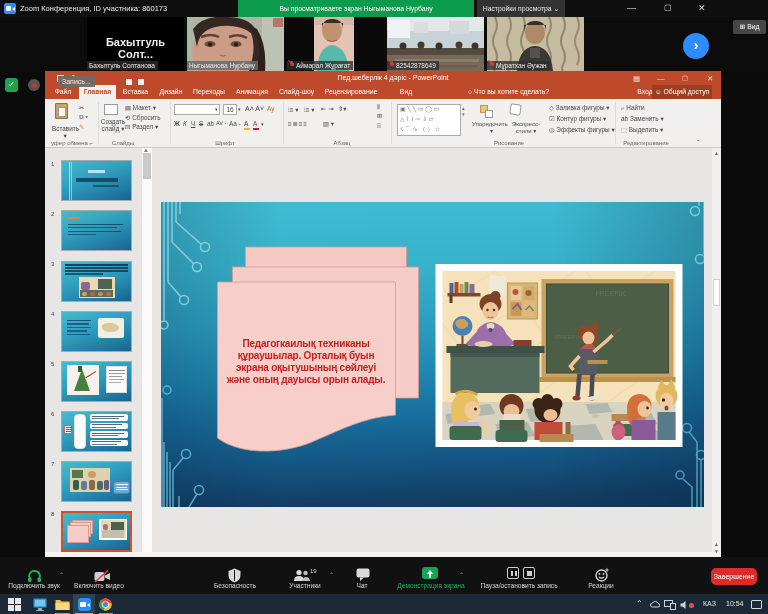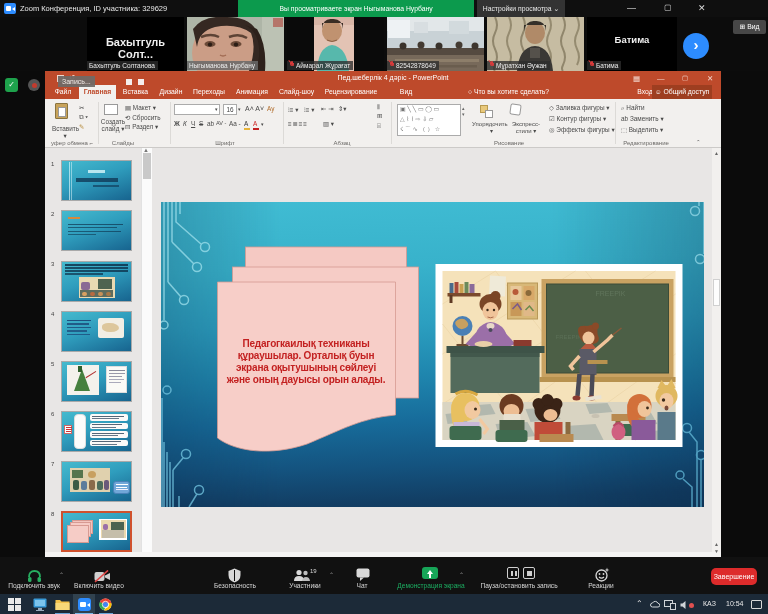--- a/index.html
+++ b/index.html
@@ -64,21 +64,21 @@
 #endbtn{left:711px;top:11px;width:46px;height:17px;background:#DD2B2B;border-radius:5px;color:#fff;font-size:7px;text-align:center;line-height:17px;}
 
 #taskbar{left:0;top:594px;width:768px;height:20px;background:#1C2A38;}
 .tray{position:absolute;color:#e8e8e8;font-size:7px;line-height:20px;}
 </style></head>
 <body>
 <div id="app">
 
   <div id="ztitle" class="abs">
     <div id="zcam" class="abs"></div>
-    <div class="zt abs">Zoom Конференция, ID участника: 329629</div>
+    <div class="zt abs">Zoom Конференция, ID участника: 860173</div>
     <div id="gbar" class="abs">Вы просматриваете экран Ныгыманова Нурбану</div>
     <div id="vset" class="abs">Настройки просмотра ⌄</div>
     <div class="wctl abs" style="left:627px;">—</div>
     <div class="wctl abs" style="left:664px;font-size:8px;">▢</div>
     <div class="wctl abs" style="left:698px;">✕</div>
   </div>
 
   <div id="strip" class="abs">
     <div class="tile" style="left:87px;">
       <div class="cname" style="top:19px;">Бахытгуль  Солт...</div>
@@ -142,24 +142,20 @@
         <path d="M36,0 q4,8 0,16 q-4,8 0,16 q4,8 0,16" stroke="#90866c" stroke-width="2" fill="none"></path>
         <path d="M62,0 q4,8 0,16 q-4,8 0,16 q4,8 0,16" stroke="#958b70" stroke-width="2" fill="none"></path>
         <path d="M76,0 q4,8 0,16 q-4,8 0,16 q4,8 0,16 q-2,4 0,6" stroke="#90866c" stroke-width="2" fill="none"></path>
         <path d="M90,0 q4,8 0,16 q-4,8 0,16 q4,8 0,16" stroke="#958b70" stroke-width="2" fill="none"></path>
         <ellipse cx="48" cy="16" rx="10" ry="11" fill="#b08a68"></ellipse>
         <path d="M37,14 Q39,3 48,4 Q58,3 59,14 L59,8 L37,8 Z" fill="#35302a"></path>
         <path d="M30,54 Q32,30 48,29 Q64,30 66,54 Z" fill="#3a3835"></path>
         <rect x="43" y="31" width="10" height="10" fill="#55514b"></rect>
       </svg>
       <div class="vlabel"><span class="mic"><i></i><u></u><s></s></span>Мұратхан Әужан</div>
-    </div>
-    <div class="tile" style="left:587px;width:90px;">
-      <div class="cname" style="top:17px;font-size:9.5px;">Батима</div>
-      <div class="vlabel"><span class="mic"><i></i><u></u><s></s></span>Батима</div>
     </div>
     <div id="nextbtn" class="abs">›</div>
     <div id="vidbtn" class="abs">⊞ Вид</div>
   </div>
 
   <div class="abs" style="left:5px;top:78px;width:13px;height:14px;background:#1ea24c;border-radius:3px;color:#fff;font-size:8px;text-align:center;line-height:13px;">✓</div>
   <div class="abs" style="left:28px;top:79px;width:12px;height:12px;background:#555;border-radius:50%;"></div>
   <div class="abs" style="left:58px;top:76px;background:rgba(110,106,104,0.92);color:#f2eae6;font-size:7px;line-height:11px;padding:0 4px;z-index:10;">Запись...</div>
   <div class="abs" style="left:31.5px;top:82.5px;width:5px;height:5px;background:#c23b2e;border-radius:50%;"></div>
 

